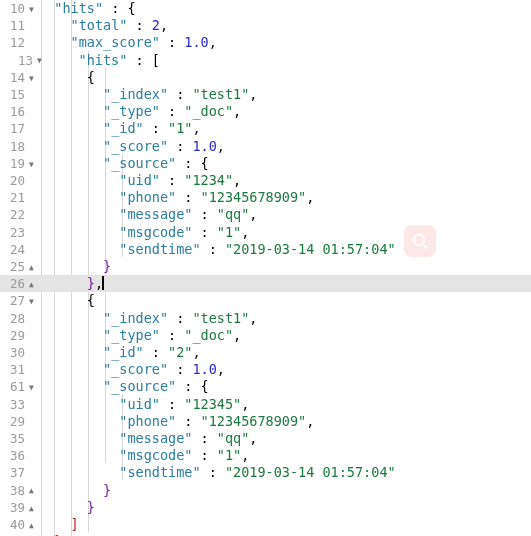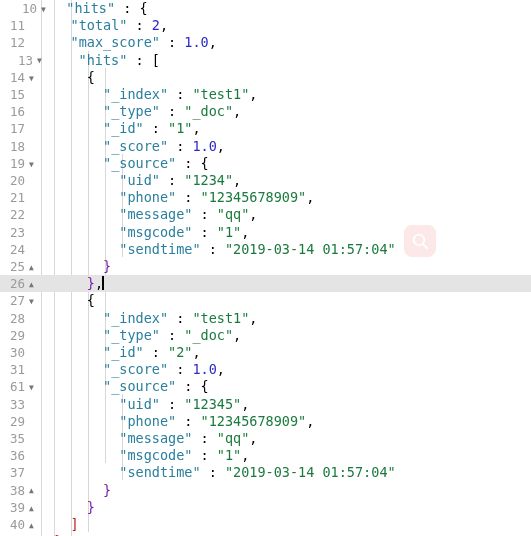--- a/index.html
+++ b/index.html
@@ -134,21 +134,21 @@
     <div class="guide" style="left:54px;  top:0px;   height:536px;"></div>
     <div class="guide" style="left:71px;  top:0px;   height:536px;"></div>
     <div class="guide" style="left:88px;  top:51px;  height:481px;"></div>
     <div class="guide" style="left:105px; top:68px;  height:395px;"></div>
     <div class="guide" style="left:122px; top:154px; height:103px;"></div>
     <div class="guide" style="left:122px; top:394px; height:86px;"></div>
   </div>
   <div class="gutter-sep"></div>
 
   <div class="code-area" id="code-lines" style="position: relative;">
-      <div class="line" style="top: 0px; position: absolute; left: 12px; width: 492px;"><div class="gutter"><span class="num">10</span><span class="fold">▼</span></div><div class="code"><span>  </span><span class="k">"hits"</span><span class="p"> : </span><span class="br">{</span></div></div>
+      <div class="line" style="top: 0px; position: absolute; left: 0px; width: 492px;"><div class="gutter"><span class="num">10</span><span class="fold">▼</span></div><div class="code"><span>  </span><span class="k">"hits"</span><span class="p"> : </span><span class="br">{</span></div></div>
       <div class="line" style="top: 17.2px; position: absolute; left: 0px; width: 531px;"><div class="gutter"><span class="num">11</span><span class="fold blank">▼</span></div><div class="code"><span>    </span><span class="k">"total"</span><span class="p"> : </span><span class="n">2</span><span class="p">,</span></div></div>
       <div class="line" style="top: 34.4px; position: absolute; left: 0px; width: 531px;"><div class="gutter"><span class="num">12</span><span class="fold blank">▼</span></div><div class="code"><span>    </span><span class="k">"max_score"</span><span class="p"> : </span><span class="n">1.0</span><span class="p">,</span></div></div>
       <div class="line" style="top: 51.6px; position: absolute; left: 8px; width: 531px;"><div class="gutter"><span class="num">13</span><span class="fold">▼</span></div><div class="code"><span>    </span><span class="k">"hits"</span><span class="p"> : </span><span class="br">[</span></div></div>
       <div class="line" style="top: 68.8px; position: absolute; left: 0px; width: 531px;"><div class="gutter"><span class="num">14</span><span class="fold">▼</span></div><div class="code"><span>      </span><span class="br">{</span></div></div>
       <div class="line" style="top: 86px; position: absolute; left: 0px; width: 531px;"><div class="gutter"><span class="num">15</span><span class="fold blank">▼</span></div><div class="code"><span>        </span><span class="k">"_index"</span><span class="p"> : </span><span class="s">"test1"</span><span class="p">,</span></div></div>
       <div class="line" style="top: 103.2px; position: absolute; left: 0px; width: 531px;"><div class="gutter"><span class="num">16</span><span class="fold blank">▼</span></div><div class="code"><span>        </span><span class="k">"_type"</span><span class="p"> : </span><span class="s">"_doc"</span><span class="p">,</span></div></div>
       <div class="line" style="top: 120.4px; position: absolute; left: 0px; width: 531px;"><div class="gutter"><span class="num">17</span><span class="fold blank">▼</span></div><div class="code"><span>        </span><span class="k">"_id"</span><span class="p"> : </span><span class="s">"1"</span><span class="p">,</span></div></div>
       <div class="line" style="top: 137.6px; position: absolute; left: 0px; width: 531px;"><div class="gutter"><span class="num">18</span><span class="fold blank">▼</span></div><div class="code"><span>        </span><span class="k">"_score"</span><span class="p"> : </span><span class="n">1.0</span><span class="p">,</span></div></div>
       <div class="line" style="top: 154.8px; position: absolute; left: 0px; width: 531px;"><div class="gutter"><span class="num">19</span><span class="fold">▼</span></div><div class="code"><span>        </span><span class="k">"_source"</span><span class="p"> : </span><span class="br">{</span></div></div>
       <div class="line" style="top: 172px; position: absolute; left: 0px; width: 531px;"><div class="gutter"><span class="num">20</span><span class="fold blank">▼</span></div><div class="code"><span>          </span><span class="k">"uid"</span><span class="p"> : </span><span class="s">"1234"</span><span class="p">,</span></div></div>

